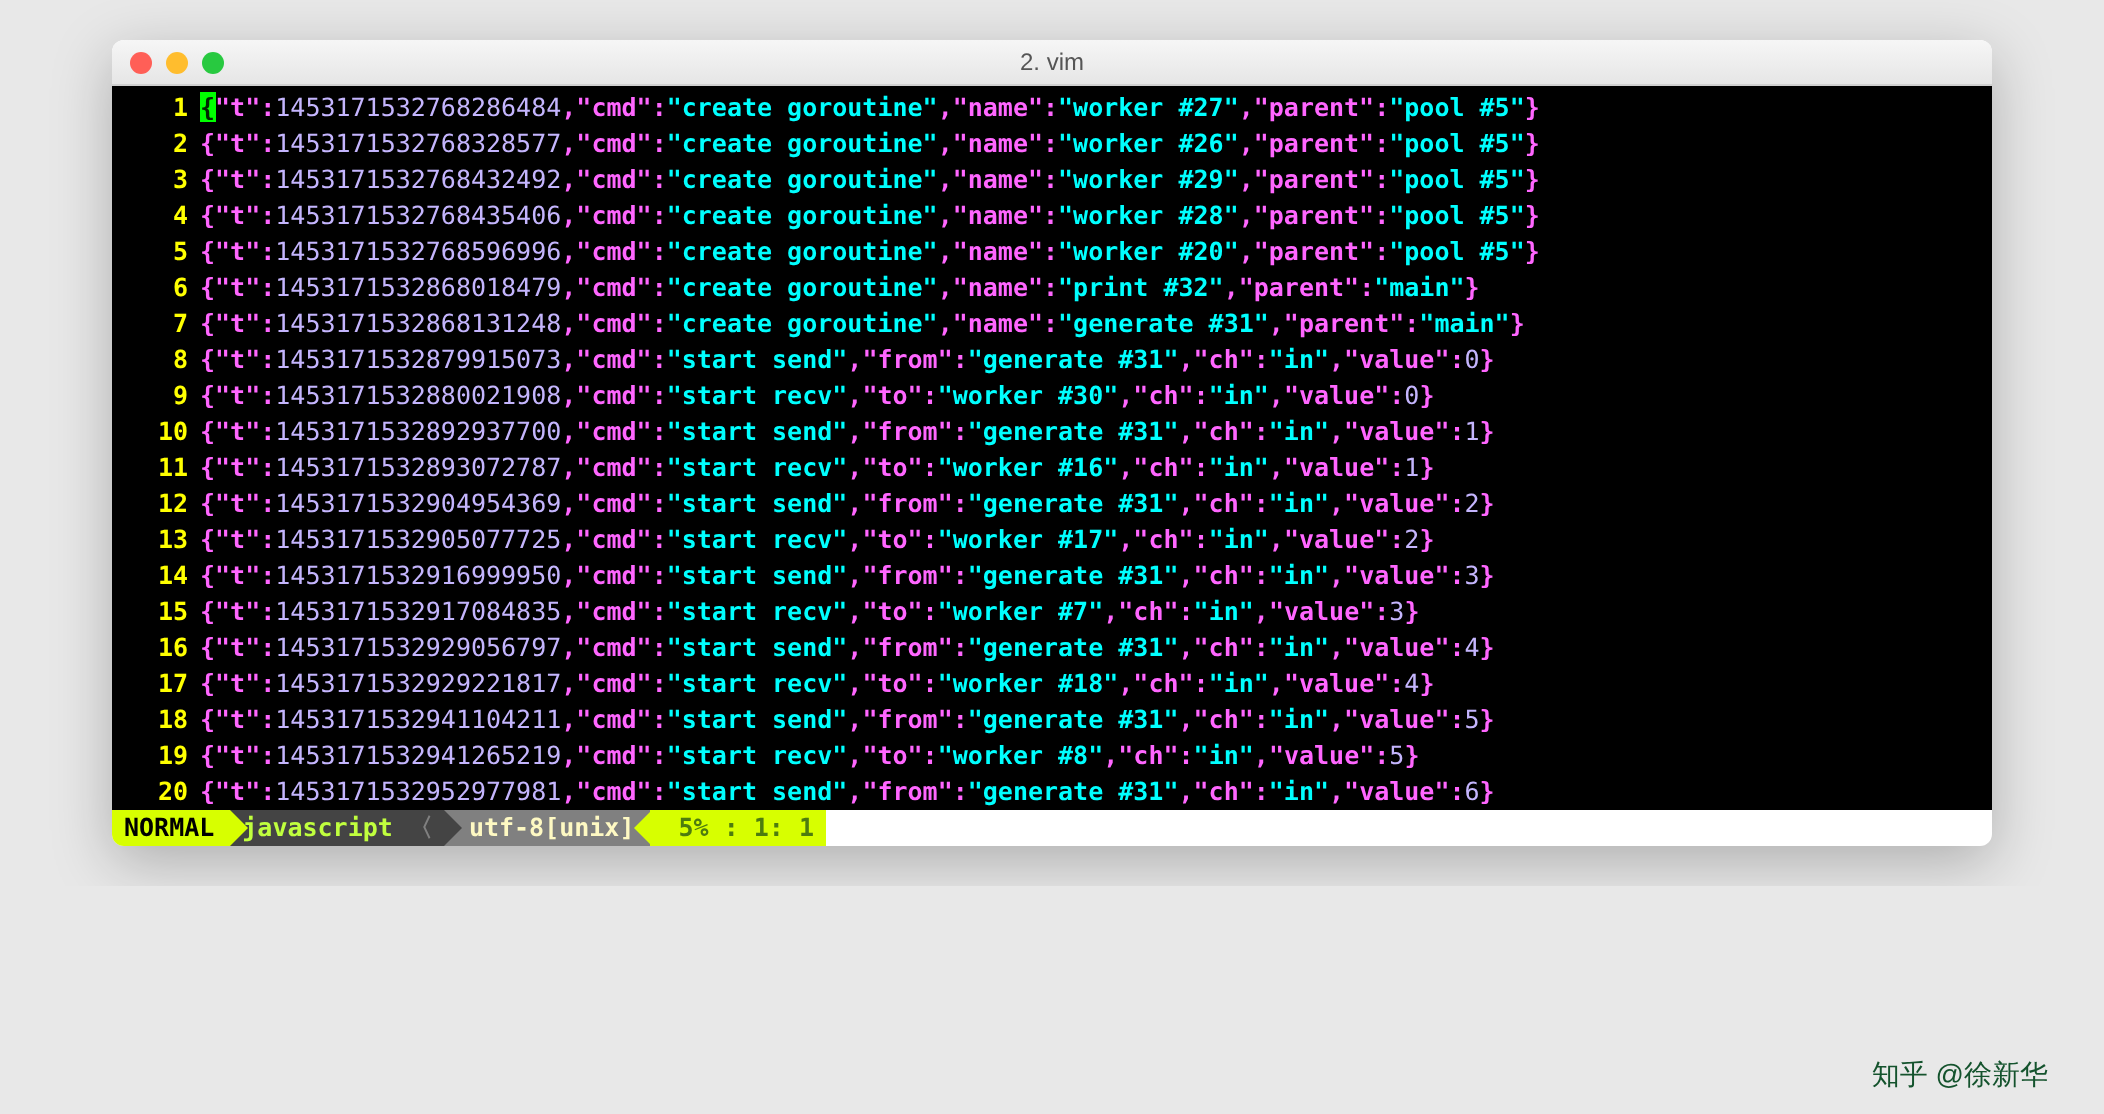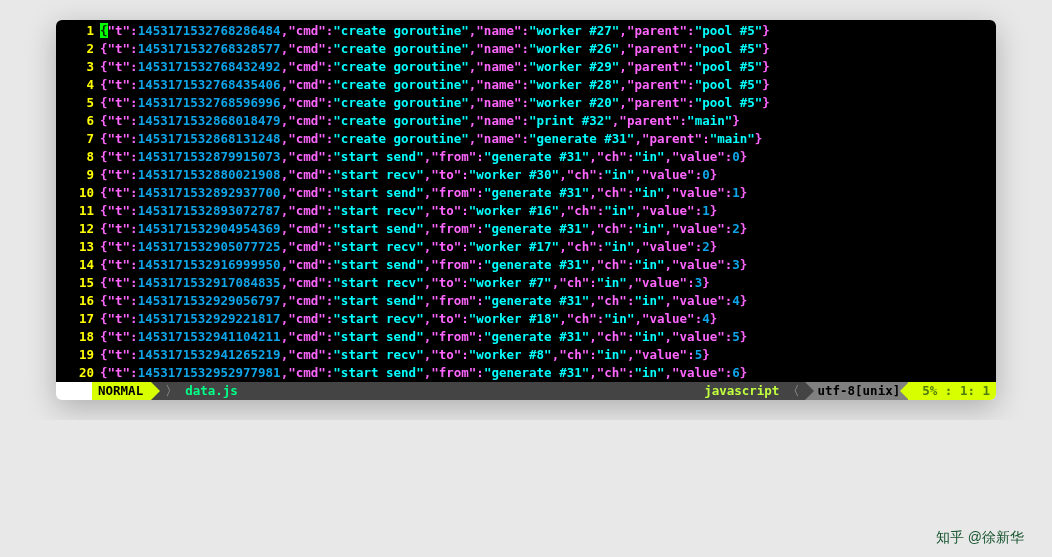--- a/index.html
+++ b/index.html
@@ -66,35 +66,34 @@
   color: #ffff00;
   font-weight: bold;
   flex-shrink: 0;
 }
 .code {
   flex: 1;
   overflow: hidden;
 }
 .brace { color: #ff66ff; font-weight: bold; }
 .key { color: #ff66ff; font-weight: bold; }
-.num { color: #0ea5e9; font-weight: bold; }
+.num { color: #c4b5fd; font-weight: normal; }
 .str { color: #00ffff; font-weight: bold; }
 .punct { color: #ff66ff; font-weight: bold; }
 .cursor {
   background: #00ff00;
   color: #002500;
   font-weight: bold;
 }
 .statusbar {
   display: flex;
   height: 18px;
   font-size: 12.5px;
   line-height: 18px;
   font-weight: bold;
-  padding-left: 36px;
 }
 .seg-normal {
   background: #d7ff00;
   color: #000;
   padding: 0 8px 0 6px;
   position: relative;
 }
 .seg-normal::after {
   content: "";
   position: absolute;
@@ -119,21 +118,21 @@
   border-bottom: 9px solid transparent;
 }
 .seg-type {
   background: #444;
   color: #c0ff3e;
   padding: 0 6px 0 6px;
   position: relative;
 }
 .seg-enc {
   background: #808080;
-  color: #000000;
+  color: #fef9c3;
   padding: 0 8px 0 12px;
   position: relative;
 }
 .seg-enc::before {
   content: "";
   position: absolute;
   left: 0; top: 0;
   border-top: 9px solid transparent;
   border-bottom: 9px solid transparent;
   border-left: 9px solid #444;
@@ -161,20 +160,28 @@
   pointer-events: none;
 }
 .sep-arrow {
   color: #808080;
 }
 </style>
 </head>
 <body>
 
 <div class="window">
+  <div class="titlebar">
+    <div class="traffic">
+      <div class="dot red"></div>
+      <div class="dot yellow"></div>
+      <div class="dot green"></div>
+    </div>
+    <div class="title">2. vim</div>
+  </div>
 
   <div class="term" id="term">
       <div class="row"><div class="gutter">1</div><div class="code"><span class="cursor">{</span><span class="key">"t"</span><span class="punct">:</span><span class="num">1453171532768286484</span><span class="punct">,</span><span class="key">"cmd"</span><span class="punct">:</span><span class="str">"create goroutine"</span><span class="punct">,</span><span class="key">"name"</span><span class="punct">:</span><span class="str">"worker #27"</span><span class="punct">,</span><span class="key">"parent"</span><span class="punct">:</span><span class="str">"pool #5"</span><span class="brace">}</span></div></div>
       <div class="row"><div class="gutter">2</div><div class="code"><span class="brace">{</span><span class="key">"t"</span><span class="punct">:</span><span class="num">1453171532768328577</span><span class="punct">,</span><span class="key">"cmd"</span><span class="punct">:</span><span class="str">"create goroutine"</span><span class="punct">,</span><span class="key">"name"</span><span class="punct">:</span><span class="str">"worker #26"</span><span class="punct">,</span><span class="key">"parent"</span><span class="punct">:</span><span class="str">"pool #5"</span><span class="brace">}</span></div></div>
       <div class="row"><div class="gutter">3</div><div class="code"><span class="brace">{</span><span class="key">"t"</span><span class="punct">:</span><span class="num">1453171532768432492</span><span class="punct">,</span><span class="key">"cmd"</span><span class="punct">:</span><span class="str">"create goroutine"</span><span class="punct">,</span><span class="key">"name"</span><span class="punct">:</span><span class="str">"worker #29"</span><span class="punct">,</span><span class="key">"parent"</span><span class="punct">:</span><span class="str">"pool #5"</span><span class="brace">}</span></div></div>
       <div class="row"><div class="gutter">4</div><div class="code"><span class="brace">{</span><span class="key">"t"</span><span class="punct">:</span><span class="num">1453171532768435406</span><span class="punct">,</span><span class="key">"cmd"</span><span class="punct">:</span><span class="str">"create goroutine"</span><span class="punct">,</span><span class="key">"name"</span><span class="punct">:</span><span class="str">"worker #28"</span><span class="punct">,</span><span class="key">"parent"</span><span class="punct">:</span><span class="str">"pool #5"</span><span class="brace">}</span></div></div>
       <div class="row"><div class="gutter">5</div><div class="code"><span class="brace">{</span><span class="key">"t"</span><span class="punct">:</span><span class="num">1453171532768596996</span><span class="punct">,</span><span class="key">"cmd"</span><span class="punct">:</span><span class="str">"create goroutine"</span><span class="punct">,</span><span class="key">"name"</span><span class="punct">:</span><span class="str">"worker #20"</span><span class="punct">,</span><span class="key">"parent"</span><span class="punct">:</span><span class="str">"pool #5"</span><span class="brace">}</span></div></div>
       <div class="row"><div class="gutter">6</div><div class="code"><span class="brace">{</span><span class="key">"t"</span><span class="punct">:</span><span class="num">1453171532868018479</span><span class="punct">,</span><span class="key">"cmd"</span><span class="punct">:</span><span class="str">"create goroutine"</span><span class="punct">,</span><span class="key">"name"</span><span class="punct">:</span><span class="str">"print #32"</span><span class="punct">,</span><span class="key">"parent"</span><span class="punct">:</span><span class="str">"main"</span><span class="brace">}</span></div></div>
       <div class="row"><div class="gutter">7</div><div class="code"><span class="brace">{</span><span class="key">"t"</span><span class="punct">:</span><span class="num">1453171532868131248</span><span class="punct">,</span><span class="key">"cmd"</span><span class="punct">:</span><span class="str">"create goroutine"</span><span class="punct">,</span><span class="key">"name"</span><span class="punct">:</span><span class="str">"generate #31"</span><span class="punct">,</span><span class="key">"parent"</span><span class="punct">:</span><span class="str">"main"</span><span class="brace">}</span></div></div>
       <div class="row"><div class="gutter">8</div><div class="code"><span class="brace">{</span><span class="key">"t"</span><span class="punct">:</span><span class="num">1453171532879915073</span><span class="punct">,</span><span class="key">"cmd"</span><span class="punct">:</span><span class="str">"start send"</span><span class="punct">,</span><span class="key">"from"</span><span class="punct">:</span><span class="str">"generate #31"</span><span class="punct">,</span><span class="key">"ch"</span><span class="punct">:</span><span class="str">"in"</span><span class="punct">,</span><span class="key">"value"</span><span class="punct">:</span><span class="num">0</span><span class="brace">}</span></div></div>
@@ -187,20 +194,19 @@
       <div class="row"><div class="gutter">15</div><div class="code"><span class="brace">{</span><span class="key">"t"</span><span class="punct">:</span><span class="num">1453171532917084835</span><span class="punct">,</span><span class="key">"cmd"</span><span class="punct">:</span><span class="str">"start recv"</span><span class="punct">,</span><span class="key">"to"</span><span class="punct">:</span><span class="str">"worker #7"</span><span class="punct">,</span><span class="key">"ch"</span><span class="punct">:</span><span class="str">"in"</span><span class="punct">,</span><span class="key">"value"</span><span class="punct">:</span><span class="num">3</span><span class="brace">}</span></div></div>
       <div class="row"><div class="gutter">16</div><div class="code"><span class="brace">{</span><span class="key">"t"</span><span class="punct">:</span><span class="num">1453171532929056797</span><span class="punct">,</span><span class="key">"cmd"</span><span class="punct">:</span><span class="str">"start send"</span><span class="punct">,</span><span class="key">"from"</span><span class="punct">:</span><span class="str">"generate #31"</span><span class="punct">,</span><span class="key">"ch"</span><span class="punct">:</span><span class="str">"in"</span><span class="punct">,</span><span class="key">"value"</span><span class="punct">:</span><span class="num">4</span><span class="brace">}</span></div></div>
       <div class="row"><div class="gutter">17</div><div class="code"><span class="brace">{</span><span class="key">"t"</span><span class="punct">:</span><span class="num">1453171532929221817</span><span class="punct">,</span><span class="key">"cmd"</span><span class="punct">:</span><span class="str">"start recv"</span><span class="punct">,</span><span class="key">"to"</span><span class="punct">:</span><span class="str">"worker #18"</span><span class="punct">,</span><span class="key">"ch"</span><span class="punct">:</span><span class="str">"in"</span><span class="punct">,</span><span class="key">"value"</span><span class="punct">:</span><span class="num">4</span><span class="brace">}</span></div></div>
       <div class="row"><div class="gutter">18</div><div class="code"><span class="brace">{</span><span class="key">"t"</span><span class="punct">:</span><span class="num">1453171532941104211</span><span class="punct">,</span><span class="key">"cmd"</span><span class="punct">:</span><span class="str">"start send"</span><span class="punct">,</span><span class="key">"from"</span><span class="punct">:</span><span class="str">"generate #31"</span><span class="punct">,</span><span class="key">"ch"</span><span class="punct">:</span><span class="str">"in"</span><span class="punct">,</span><span class="key">"value"</span><span class="punct">:</span><span class="num">5</span><span class="brace">}</span></div></div>
       <div class="row"><div class="gutter">19</div><div class="code"><span class="brace">{</span><span class="key">"t"</span><span class="punct">:</span><span class="num">1453171532941265219</span><span class="punct">,</span><span class="key">"cmd"</span><span class="punct">:</span><span class="str">"start recv"</span><span class="punct">,</span><span class="key">"to"</span><span class="punct">:</span><span class="str">"worker #8"</span><span class="punct">,</span><span class="key">"ch"</span><span class="punct">:</span><span class="str">"in"</span><span class="punct">,</span><span class="key">"value"</span><span class="punct">:</span><span class="num">5</span><span class="brace">}</span></div></div>
       <div class="row"><div class="gutter">20</div><div class="code"><span class="brace">{</span><span class="key">"t"</span><span class="punct">:</span><span class="num">1453171532952977981</span><span class="punct">,</span><span class="key">"cmd"</span><span class="punct">:</span><span class="str">"start send"</span><span class="punct">,</span><span class="key">"from"</span><span class="punct">:</span><span class="str">"generate #31"</span><span class="punct">,</span><span class="key">"ch"</span><span class="punct">:</span><span class="str">"in"</span><span class="punct">,</span><span class="key">"value"</span><span class="punct">:</span><span class="num">6</span><span class="brace">}</span></div></div>
     </div>
 
   <div class="statusbar">
     <div class="seg-normal"><span>NORMAL</span> </div>
-    <div class="seg-file"> <span class="sep-arrow">〉</span> <span>data.js</span></div>
     <div class="seg-type"><span>javascript</span> <span class="sep-arrow">〈</span></div>
     <div class="seg-enc"> <span>utf-8[unix]</span> </div>
     <div class="seg-pos">  <span>5%</span> :   <span>1</span>:  <span>1</span> </div>
   </div>
 </div>
 
 <div class="watermark">知乎 @徐新华</div>
 
 </body></html>

